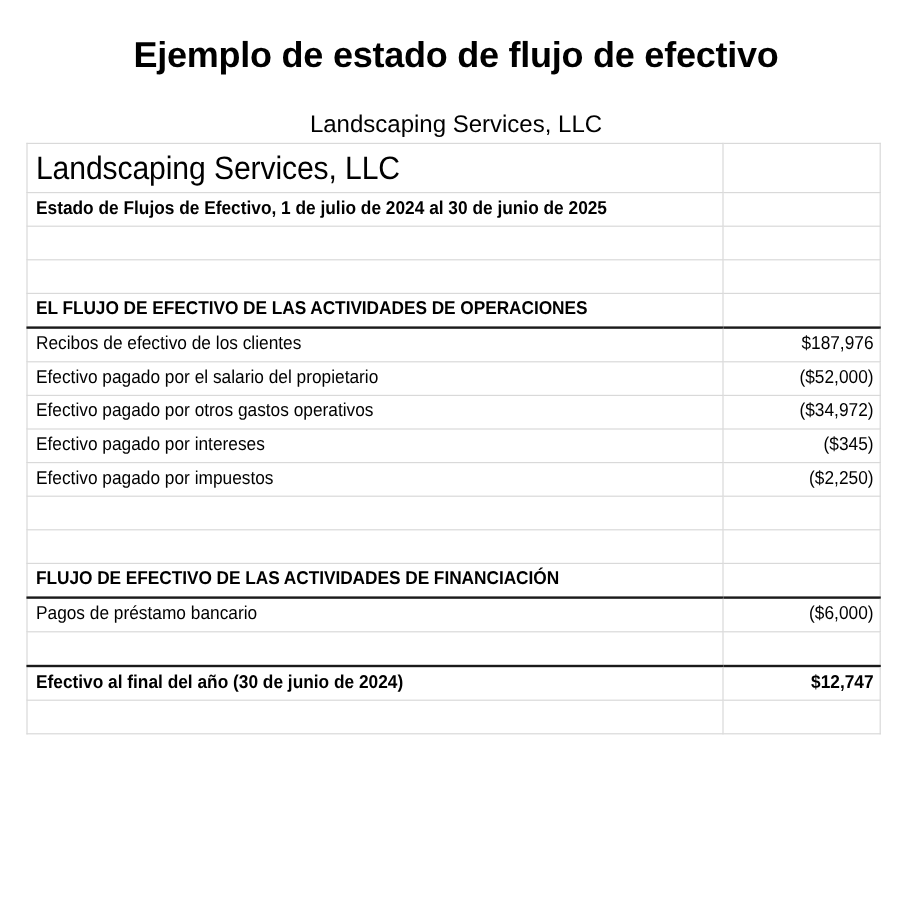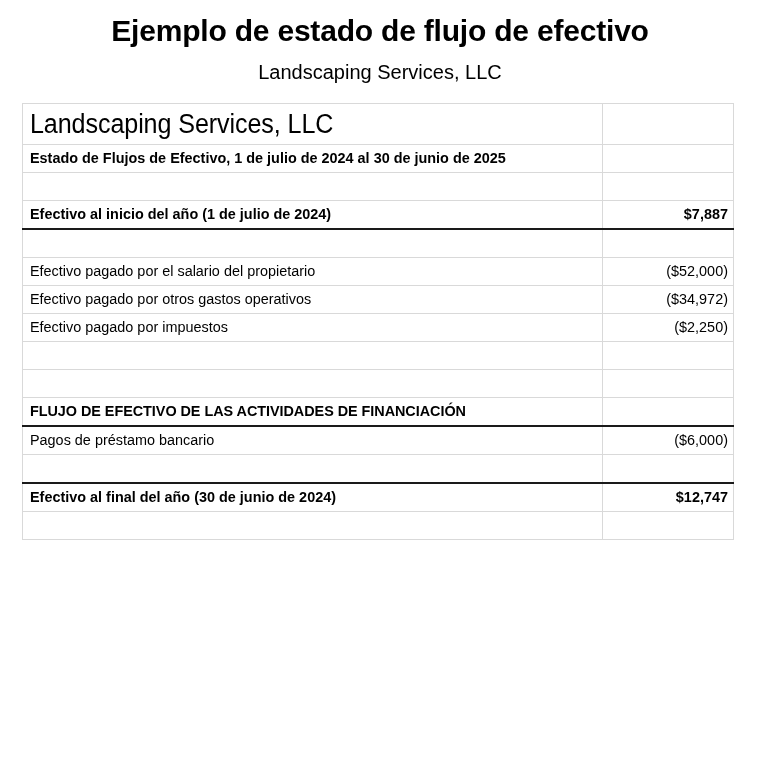--- a/index.html
+++ b/index.html
@@ -24,21 +24,21 @@
   }
 
   
   .doc-title {
     text-align: center;
     font-family: "Liberation Sans", sans-serif;
     font-weight: bold;
     font-size: 30px;
     letter-spacing: -0.2px;
     line-height: 1;
-    margin: 0;
+    margin: 16px;
     padding: 16px 0 0 0;
     color: #000000;
   }
   .doc-subtitle {
     text-align: center;
     font-family: "Liberation Sans", sans-serif;
     font-weight: normal;
     font-size: 20px;
     line-height: 1;
     margin: 0;
@@ -139,38 +139,46 @@
         <tr class="r-period">
           <td>Estado de Flujos de Efectivo, 1 de julio de 2024 al 30 de junio de 2025</td>
           <td class="val"></td>
         </tr>
 
         <tr class="r-blank">
           <td></td>
           <td class="val"></td>
         </tr>
 
-        <tr class="r-total rule-below">
-          <td>Efectivo al inicio del año (1 de julio de 2024)</td>
-          <td class="val pos">$7,887</td>
-        </tr>
-
-        <tr class="r-blank">
-          <td></td>
-          <td class="val"></td>
-        </tr>
-
-
+
+        <tr class="r-blank">
+          <td></td>
+          <td class="val"></td>
+        </tr>
+
+        <tr class="r-section rule-below">
+          <td>EL FLUJO DE EFECTIVO DE LAS ACTIVIDADES DE OPERACIONES</td>
+          <td class="val"></td>
+        </tr>
+
+        <tr>
+          <td>Recibos de efectivo de los clientes</td>
+          <td class="val pos">$187,976</td>
+        </tr>
         <tr>
           <td>Efectivo pagado por el salario del propietario</td>
           <td class="val neg">($52,000)</td>
         </tr>
         <tr>
           <td>Efectivo pagado por otros gastos operativos</td>
           <td class="val neg">($34,972)</td>
+        </tr>
+        <tr>
+          <td>Efectivo pagado por intereses</td>
+          <td class="val neg">($345)</td>
         </tr>
         <tr>
           <td>Efectivo pagado por impuestos</td>
           <td class="val neg">($2,250)</td>
         </tr>
 
         <tr class="r-blank">
           <td></td>
           <td class="val"></td>
         </tr>

